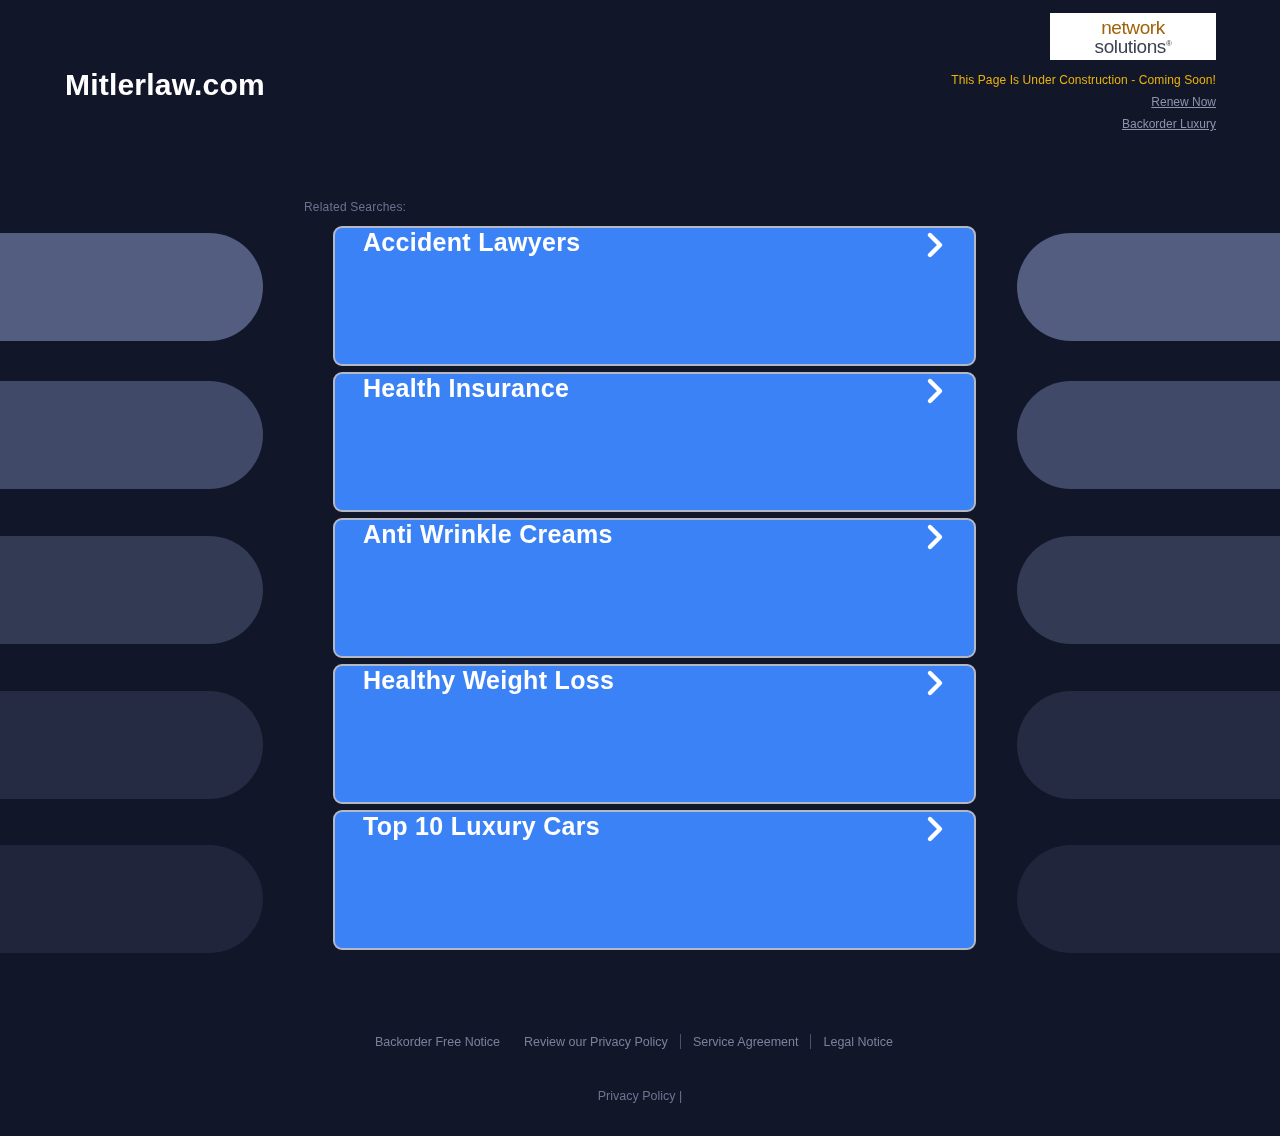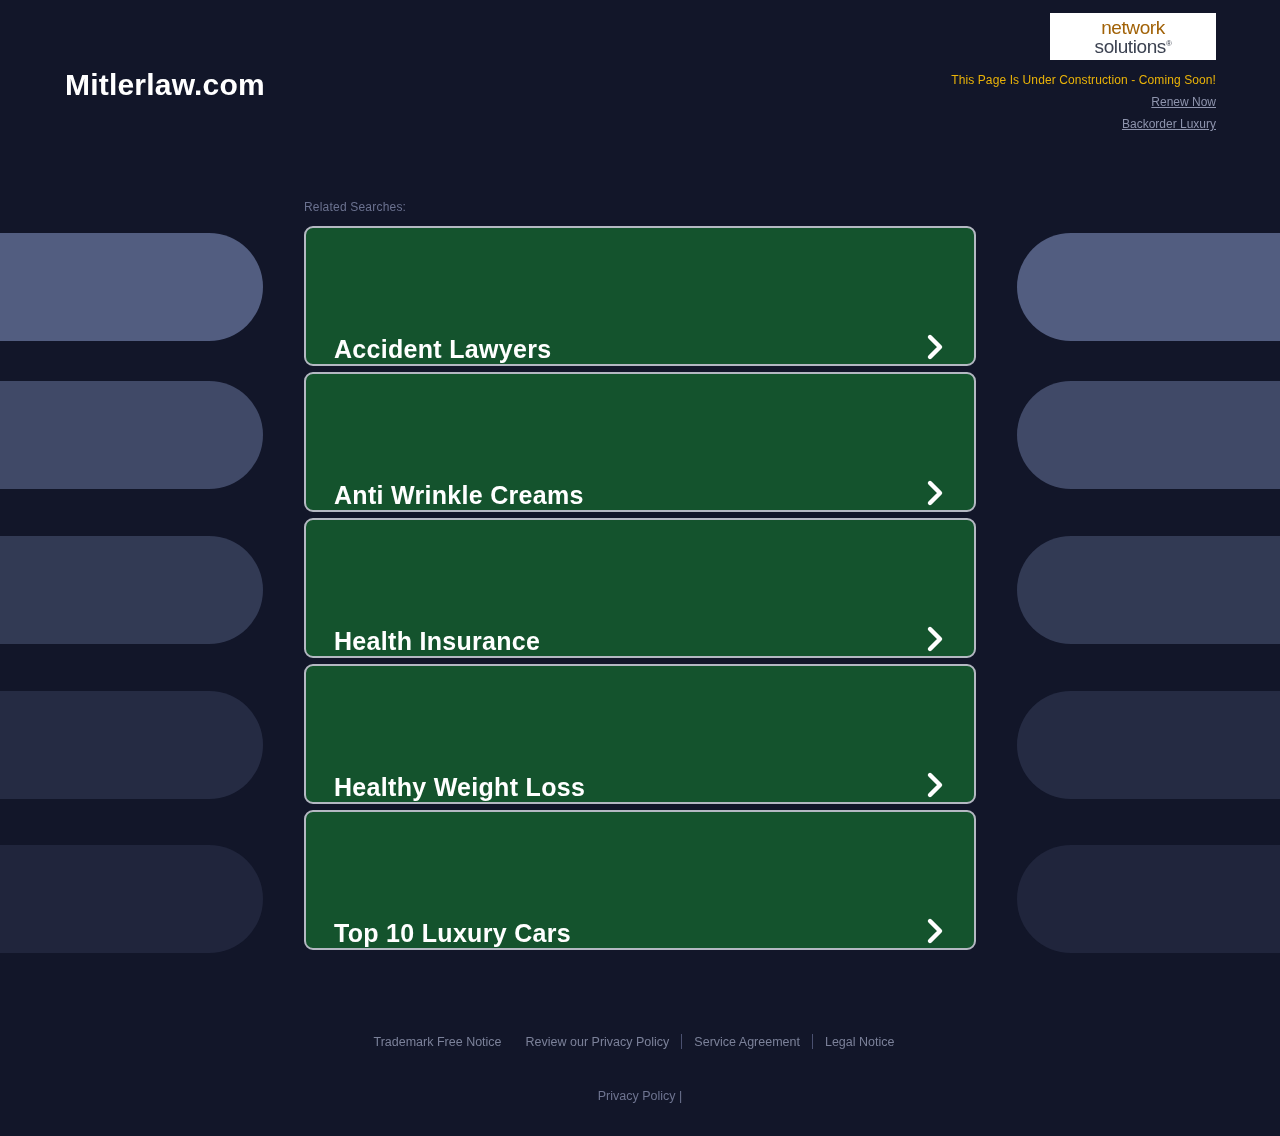--- a/index.html
+++ b/index.html
@@ -133,26 +133,27 @@
     color: #6b7290;
     margin-bottom: 12px;
     letter-spacing: 0.2px;
   }
   .search-card {
     position: relative;
     height: 140px;
     margin-bottom: 6px;
     border: 2px solid #b4b8c2;
     border-radius: 9px;
-    background: #14532d;
-    display: flex;
-    align-items: flex-end;
+    background: #3b82f6;
+    display: flex;
+    align-items: flex-start;
     justify-content: space-between;
     padding: 0 26px 0 28px;
     cursor: pointer;
+    margin-left: 29px;
   }
   .card-title {
     font-size: 25px;
     font-weight: bold;
     color: #ffffff;
     letter-spacing: 0.3px;
   }
   .chevron {
     width: 26px;
     height: 34px;
@@ -235,28 +236,28 @@
     <div class="related-label">Related Searches:</div>
 
     <div class="search-card">
       <span class="card-title">Accident Lawyers</span>
       <svg class="chevron" viewBox="0 0 26 34" fill="none">
           <path d="M8 7 L18 17 L8 27" stroke="#ffffff" stroke-width="4.4" stroke-linecap="round" stroke-linejoin="round"></path>
         </svg>
     </div>
 
     <div class="search-card">
+      <span class="card-title">Health Insurance</span>
+      <svg class="chevron" viewBox="0 0 26 34" fill="none">
+          <path d="M8 7 L18 17 L8 27" stroke="#ffffff" stroke-width="4.4" stroke-linecap="round" stroke-linejoin="round"></path>
+        </svg>
+    </div>
+
+    <div class="search-card">
       <span class="card-title">Anti Wrinkle Creams</span>
-      <svg class="chevron" viewBox="0 0 26 34" fill="none">
-          <path d="M8 7 L18 17 L8 27" stroke="#ffffff" stroke-width="4.4" stroke-linecap="round" stroke-linejoin="round"></path>
-        </svg>
-    </div>
-
-    <div class="search-card">
-      <span class="card-title">Health Insurance</span>
       <svg class="chevron" viewBox="0 0 26 34" fill="none">
           <path d="M8 7 L18 17 L8 27" stroke="#ffffff" stroke-width="4.4" stroke-linecap="round" stroke-linejoin="round"></path>
         </svg>
     </div>
 
     <div class="search-card">
       <span class="card-title">Healthy Weight Loss</span>
       <svg class="chevron" viewBox="0 0 26 34" fill="none">
           <path d="M8 7 L18 17 L8 27" stroke="#ffffff" stroke-width="4.4" stroke-linecap="round" stroke-linejoin="round"></path>
         </svg>
@@ -264,21 +265,21 @@
 
     <div class="search-card">
       <span class="card-title">Top 10 Luxury Cars</span>
       <svg class="chevron" viewBox="0 0 26 34" fill="none">
           <path d="M8 7 L18 17 L8 27" stroke="#ffffff" stroke-width="4.4" stroke-linecap="round" stroke-linejoin="round"></path>
         </svg>
     </div>
 
     <div class="footer">
       <div class="footer-links">
-        <a class="footer-link">Trademark Free Notice</a>
+        <a class="footer-link">Backorder Free Notice</a>
         <a class="footer-link">Review our Privacy Policy</a>
         <span class="footer-div"></span>
         <a class="footer-link">Service Agreement</a>
         <span class="footer-div"></span>
         <a class="footer-link">Legal Notice</a>
       </div>
       <div class="footer-bottom">
         <a class="fb-link">Privacy Policy</a>
         <span>|</span>
       </div>

